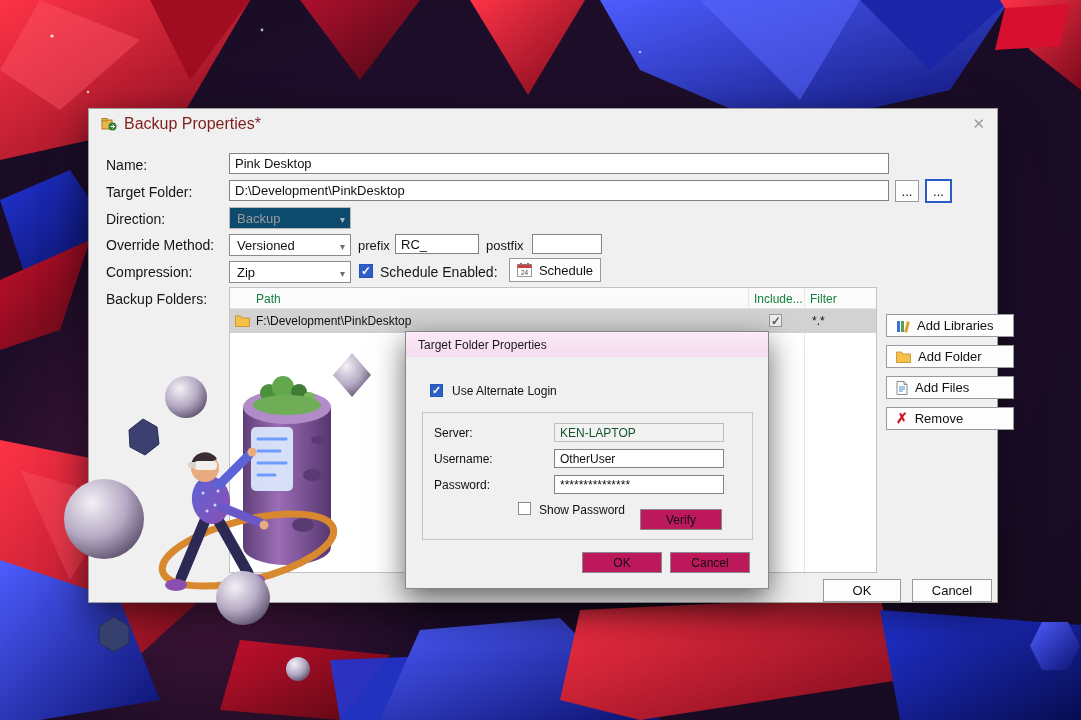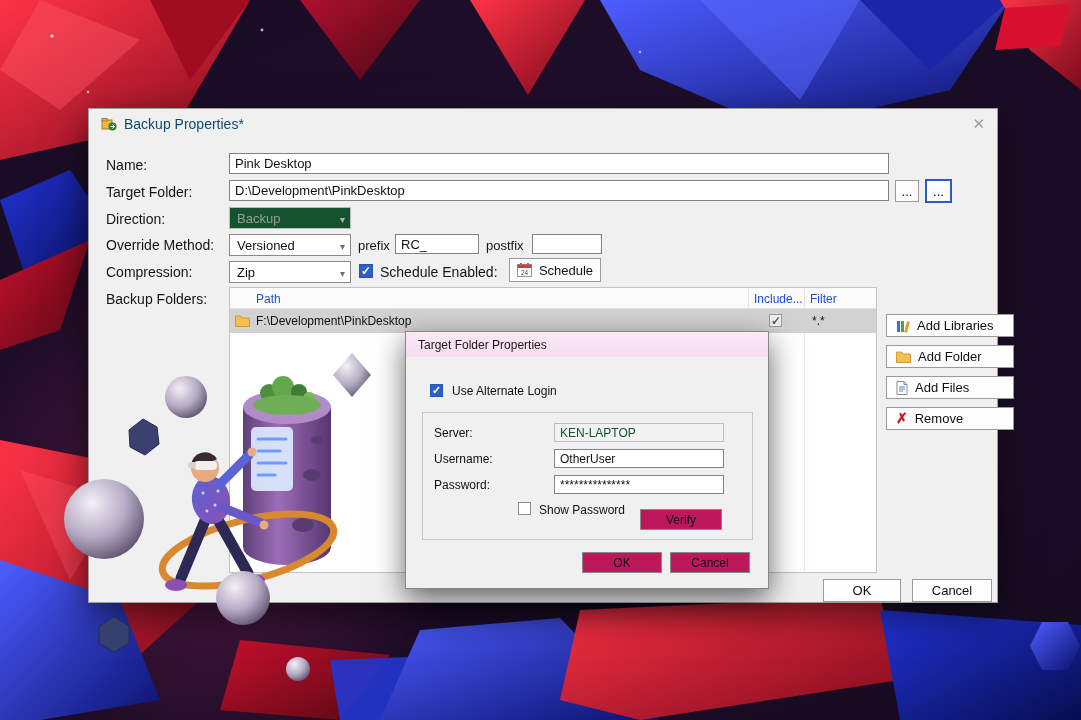--- a/index.html
+++ b/index.html
@@ -5,46 +5,46 @@
 *{margin:0;padding:0;box-sizing:border-box}
 html,body{width:1081px;height:720px;overflow:hidden}
 body{font-family:"Liberation Sans",sans-serif}
 .screen{position:relative;width:1081px;height:720px;overflow:hidden;background:radial-gradient(120% 120% at 50% 40%, #241031 0%, #170b22 55%, #10071a 100%)}
 .wallpaper{position:absolute;left:0;top:0;width:1081px;height:720px}
 .character{position:absolute;left:55px;top:335px;width:330px;height:370px;z-index:20;pointer-events:none}
 
 
 .window{position:absolute;left:88px;top:108px;width:910px;height:495px;background:#f0f0f0;border:1px solid #9f9f9f;box-shadow:0 12px 34px rgba(0,0,0,.55);z-index:10}
 .titlebar{position:absolute;left:0;top:0;right:0;height:30px;display:flex;align-items:center;padding:0 12px;gap:7px}
-.wtitle{font-size:14px;color:#0c4a6e}
+.wtitle{font-size:16px;color:#7f1d1d}
 .wclose{margin-left:auto;font-size:15px;color:#9b9b9b;cursor:default}
 .flabel{position:absolute;font-size:14px;color:#151515;white-space:nowrap}
 .slabel{position:absolute;font-size:13px;color:#151515;white-space:nowrap}
 .tbox{position:absolute;border:1px solid #828282;background:#fff;font-family:inherit;font-size:13px;padding:1px 5px;color:#111}
 .tbox.dsz{font-size:12px}
 .tbox.disabled{background:#f2f2f2;color:#14532d;border-color:#bdbdbd}
 .dd{position:absolute;border:1px solid #8a8a8a;background:#fff;display:flex;align-items:center;padding:0 5px 0 7px;font-size:13px;color:#111}
 .dd .val{flex:1;overflow:hidden;white-space:nowrap}
 .chev::before{content:"▾";color:#707070;font-size:10px;line-height:1}
-.dd.disabled{background:#14532d;color:#9c9c9c;border-color:#b8b8b8}
+.dd.disabled{background:#0c4a6e;color:#9c9c9c;border-color:#b8b8b8}
 .dd.disabled .chev::before{color:#b5b5b5}
 .cb{position:absolute;width:14px;height:14px;border:1px solid #8b8b8b;background:#fff}
 .cb.checked{background:#2f5ec4;border-color:#2456b8}
 .cb.checked::after{content:"✓";position:absolute;left:1px;top:-1px;font-size:12px;color:#fff;font-weight:bold}
 .cb.gray.checked{background:#eeeeee;border-color:#9a9a9a}
 .cb.gray.checked::after{color:#5a5a5a}
 .btn{position:absolute;display:flex;align-items:center;justify-content:center;gap:7px;background:#fdfdfd;border:1px solid #9a9a9a;font-family:inherit;font-size:13px;color:#101010;cursor:default}
 .btn.side{left:797px;width:128px;height:23px;justify-content:flex-start;padding-left:9px}
 .btn.dsz{font-size:12px;background:#be185d;border-color:#8a8a8a}
 .browse2{border:2px solid #2a5cc4}
 .xic::before{content:"✗";color:#cf1020;font-weight:bold;font-size:14px;line-height:1}
 
 .table{position:absolute;background:#fff;border:1px solid #c3c3c3}
 .thead{position:absolute;left:0;top:0;right:0;height:21px;background:#fbfbfb;border-bottom:1px solid #e3e3e3}
-.th{position:absolute;top:4px;font-size:12px;color:#1d4ed8;white-space:nowrap;overflow:hidden}
+.th{position:absolute;top:4px;font-size:12px;color:#15803d;white-space:nowrap;overflow:hidden}
 .colline{position:absolute;top:0;bottom:0;width:1px;background:#e6e6e6}
 .trow{position:absolute;left:0;top:21px;right:0;height:24px}
 .trow.selected{background:#d2d2d2}
 .cellpath{position:absolute;left:26px;top:5px;font-size:12px;color:#101010;white-space:nowrap}
 .cellfilter{position:absolute;left:582px;top:5px;font-size:12px;color:#101010}
 
 .dialog{position:absolute;left:405px;top:331px;width:364px;height:258px;background:#f0f0f0;border:1px solid #878787;box-shadow:0 10px 28px rgba(0,0,0,.6);z-index:30}
 .dtitle{position:absolute;left:0;top:0;right:0;height:25px;background:linear-gradient(#fbeaf7,#f4dcee);display:flex;align-items:center;padding-left:12px;font-size:12px;color:#1a1a1a}
 .dlabel{position:absolute;font-size:12px;color:#101010;white-space:nowrap}
 .groupbox{position:absolute;left:16px;top:80px;width:331px;height:128px;border:1px solid #c6c6c6}

